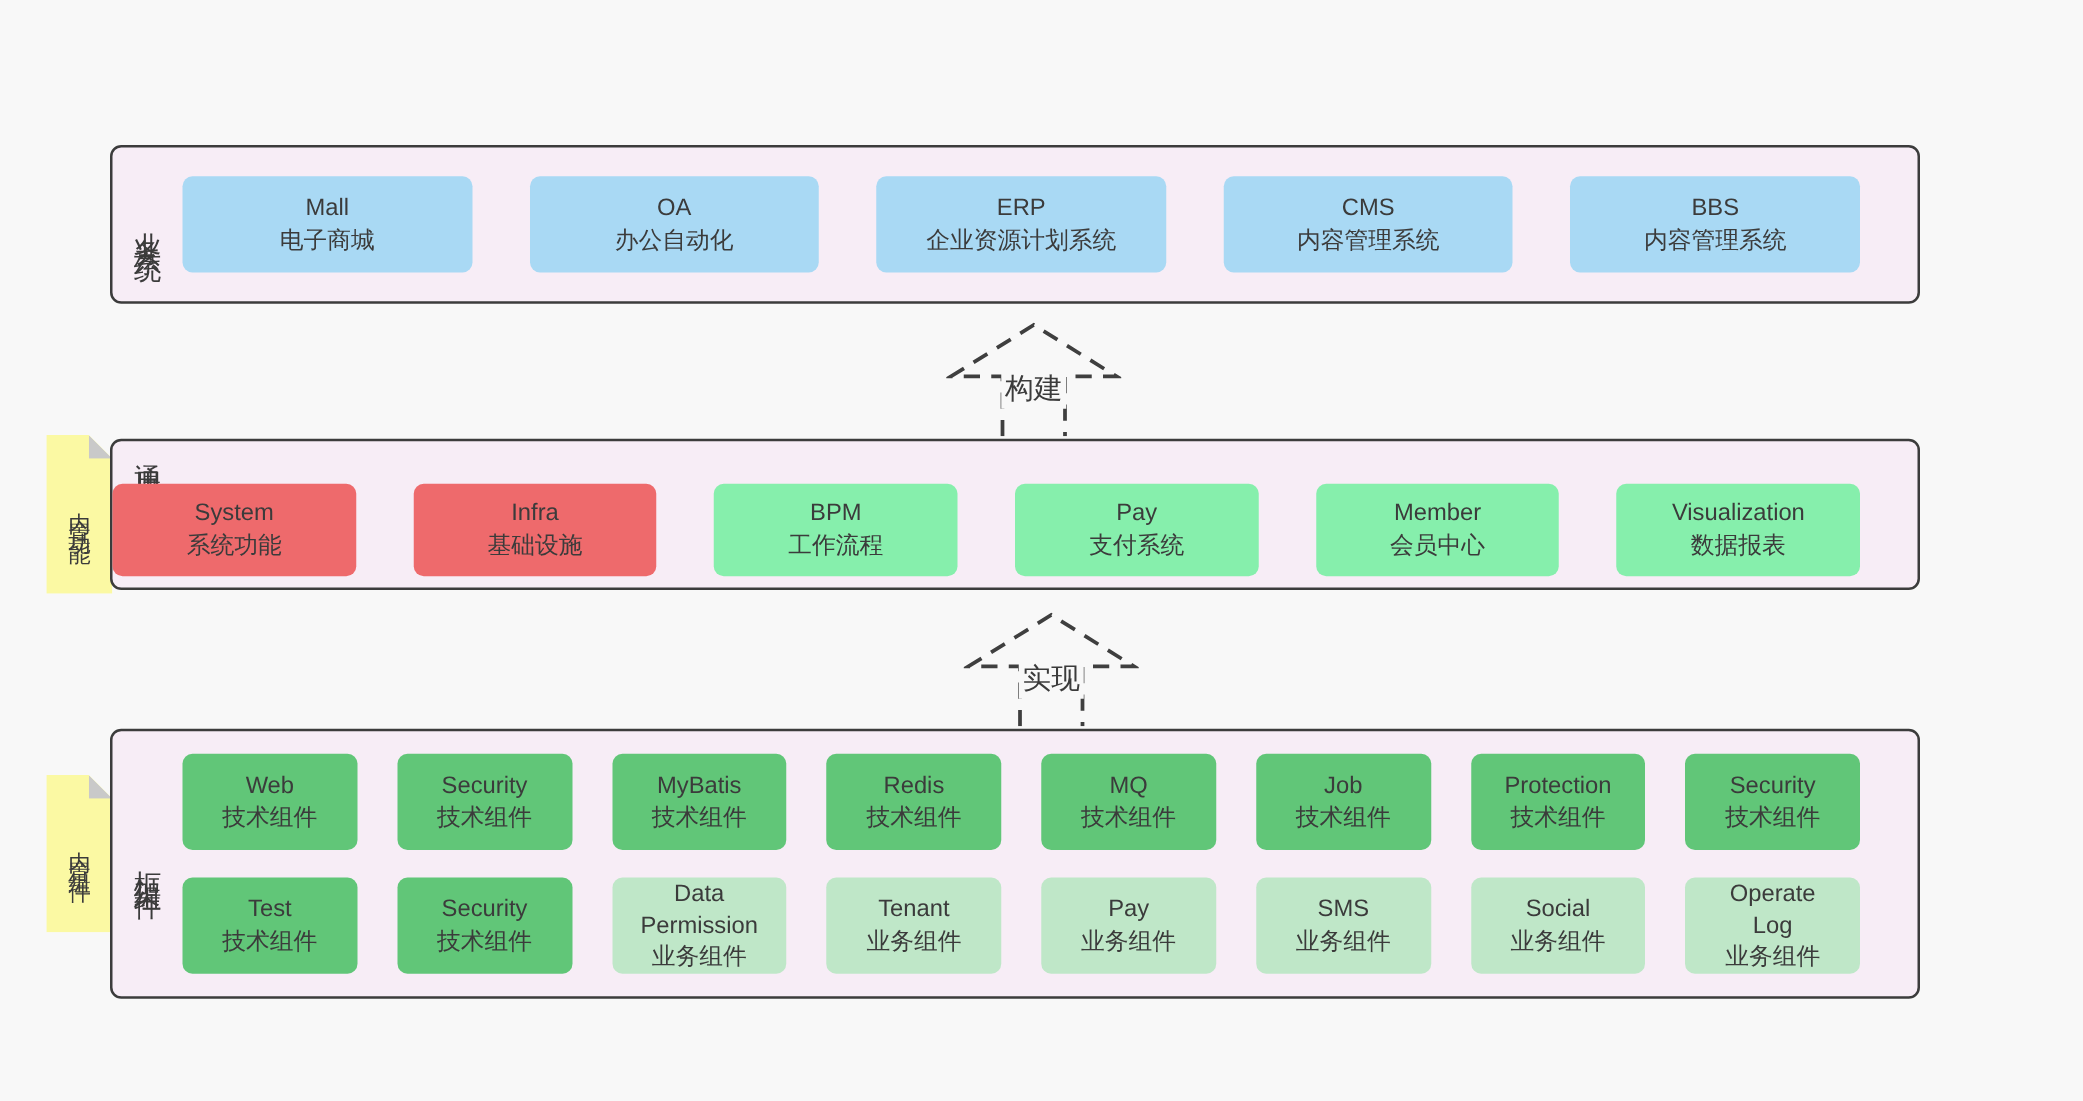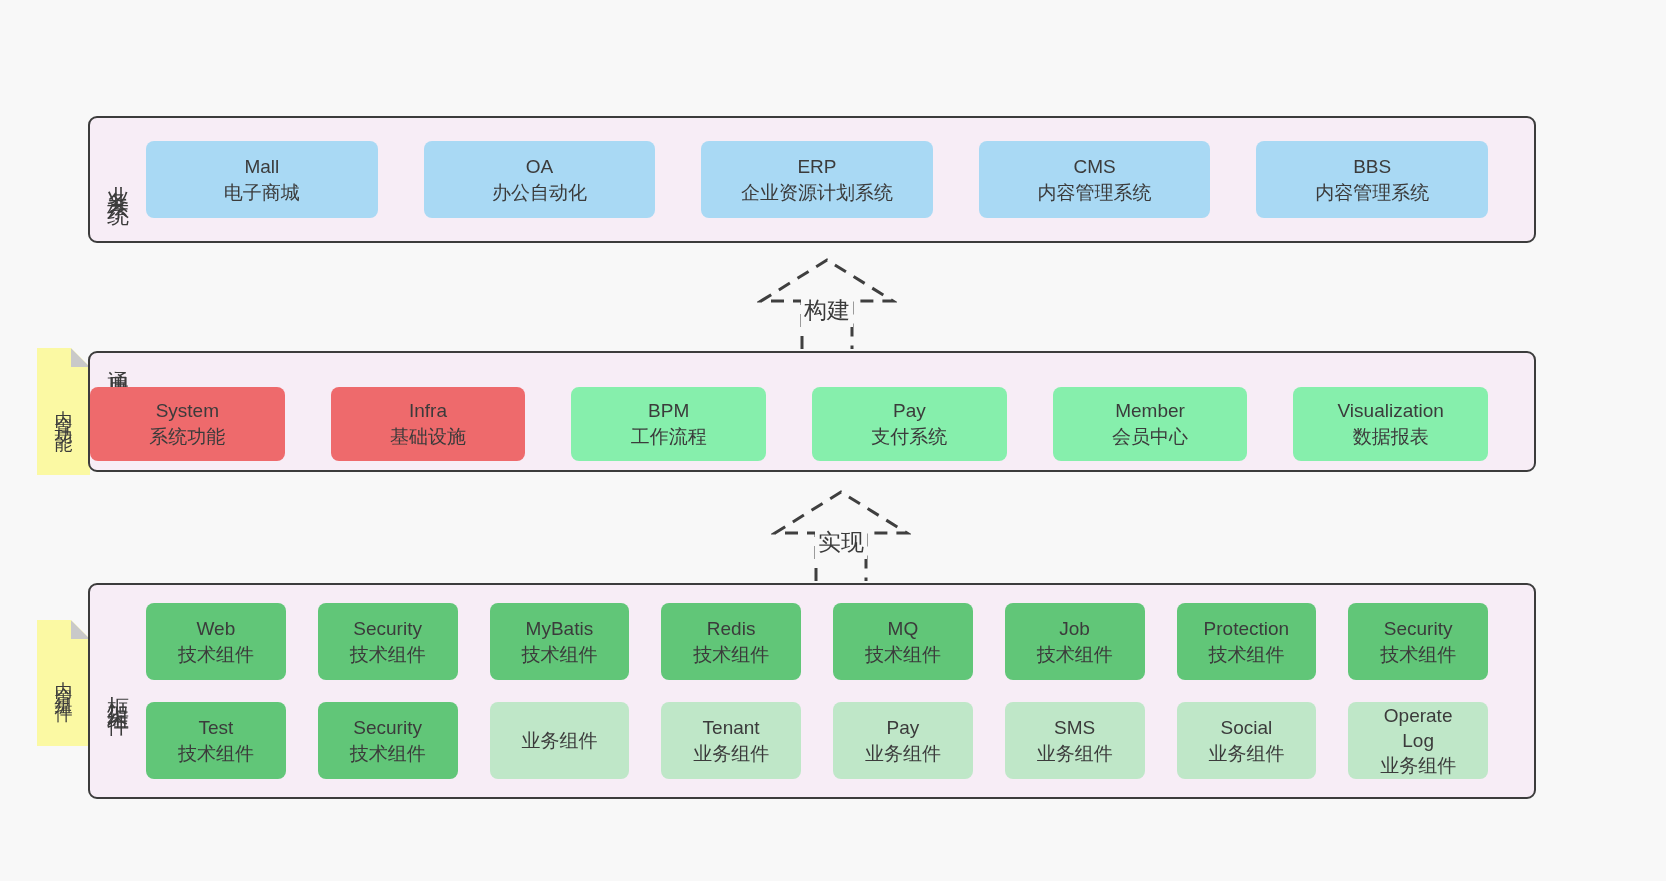--- a/index.html
+++ b/index.html
@@ -204,20 +204,21 @@
     <div class="row cols8 h77">
       <div class="box green">
         <div>Test</div>
         <div>技术组件</div>
       </div>
       <div class="box green">
         <div>Security</div>
         <div>技术组件</div>
       </div>
       <div class="box green-light">
+        <div>Data Permission</div>
         <div>业务组件</div>
       </div>
       <div class="box green-light">
         <div>Tenant</div>
         <div>业务组件</div>
       </div>
       <div class="box green-light">
         <div>Pay</div>
         <div>业务组件</div>
       </div>

